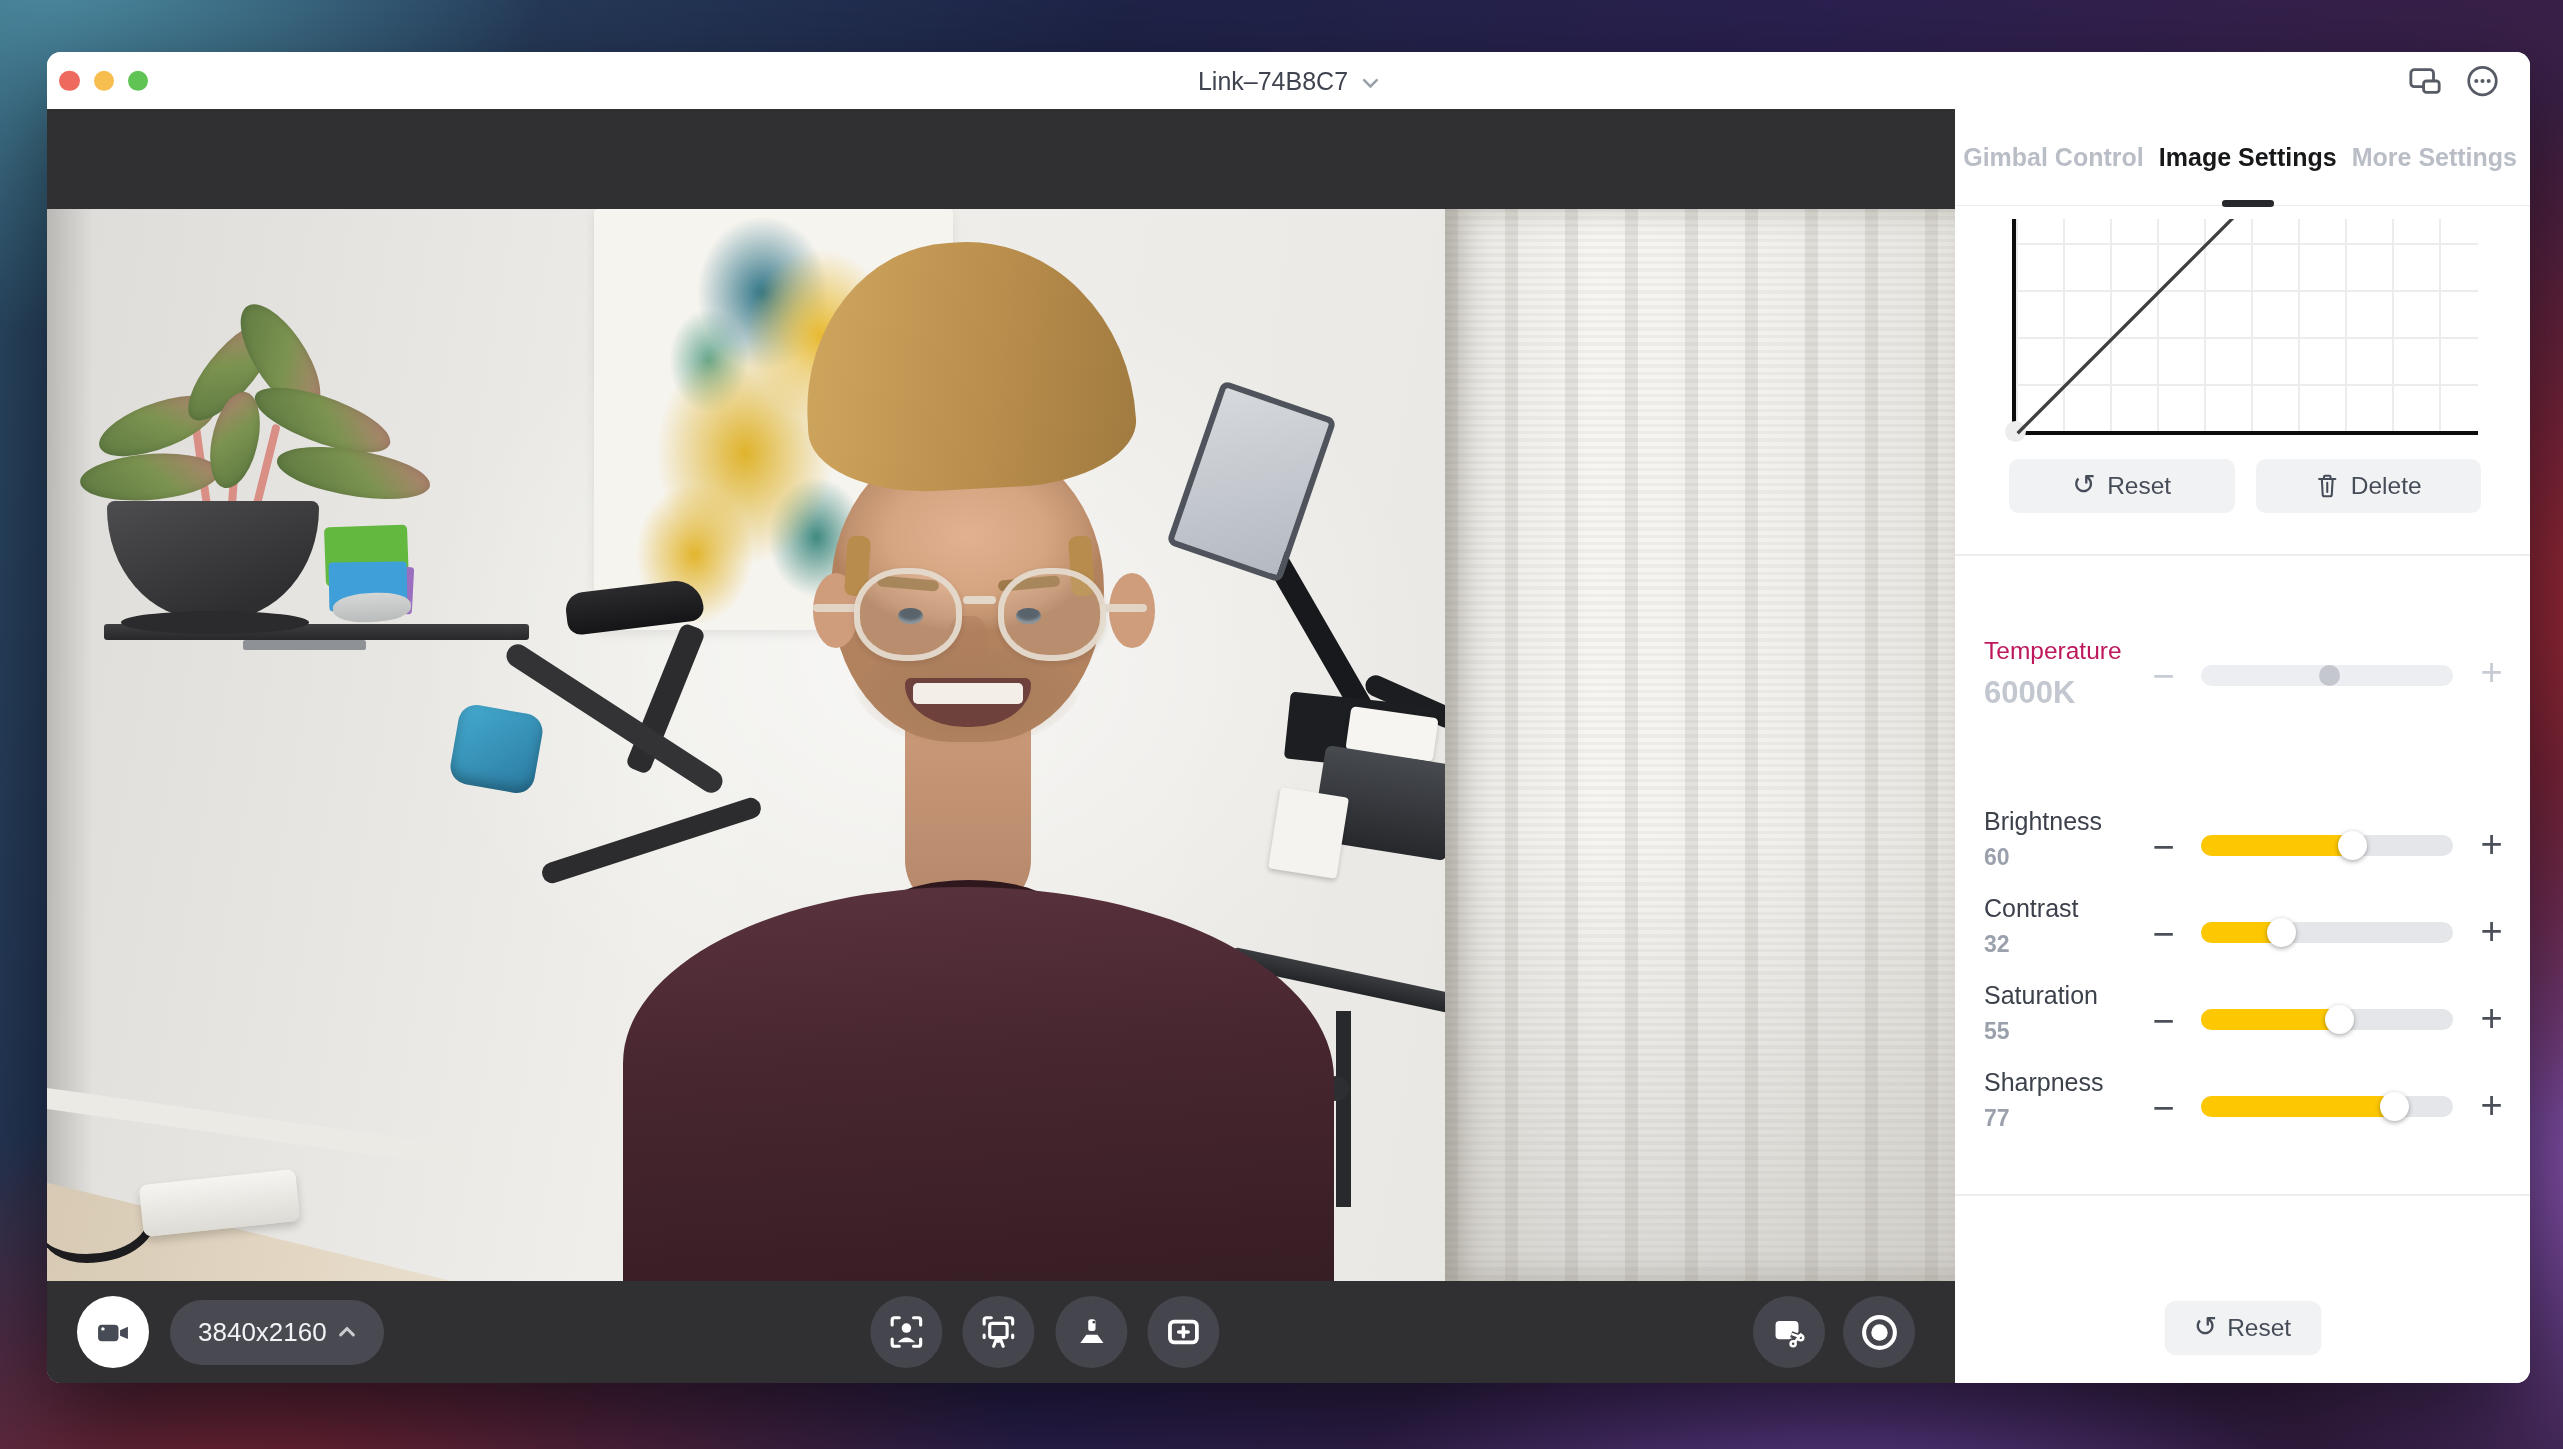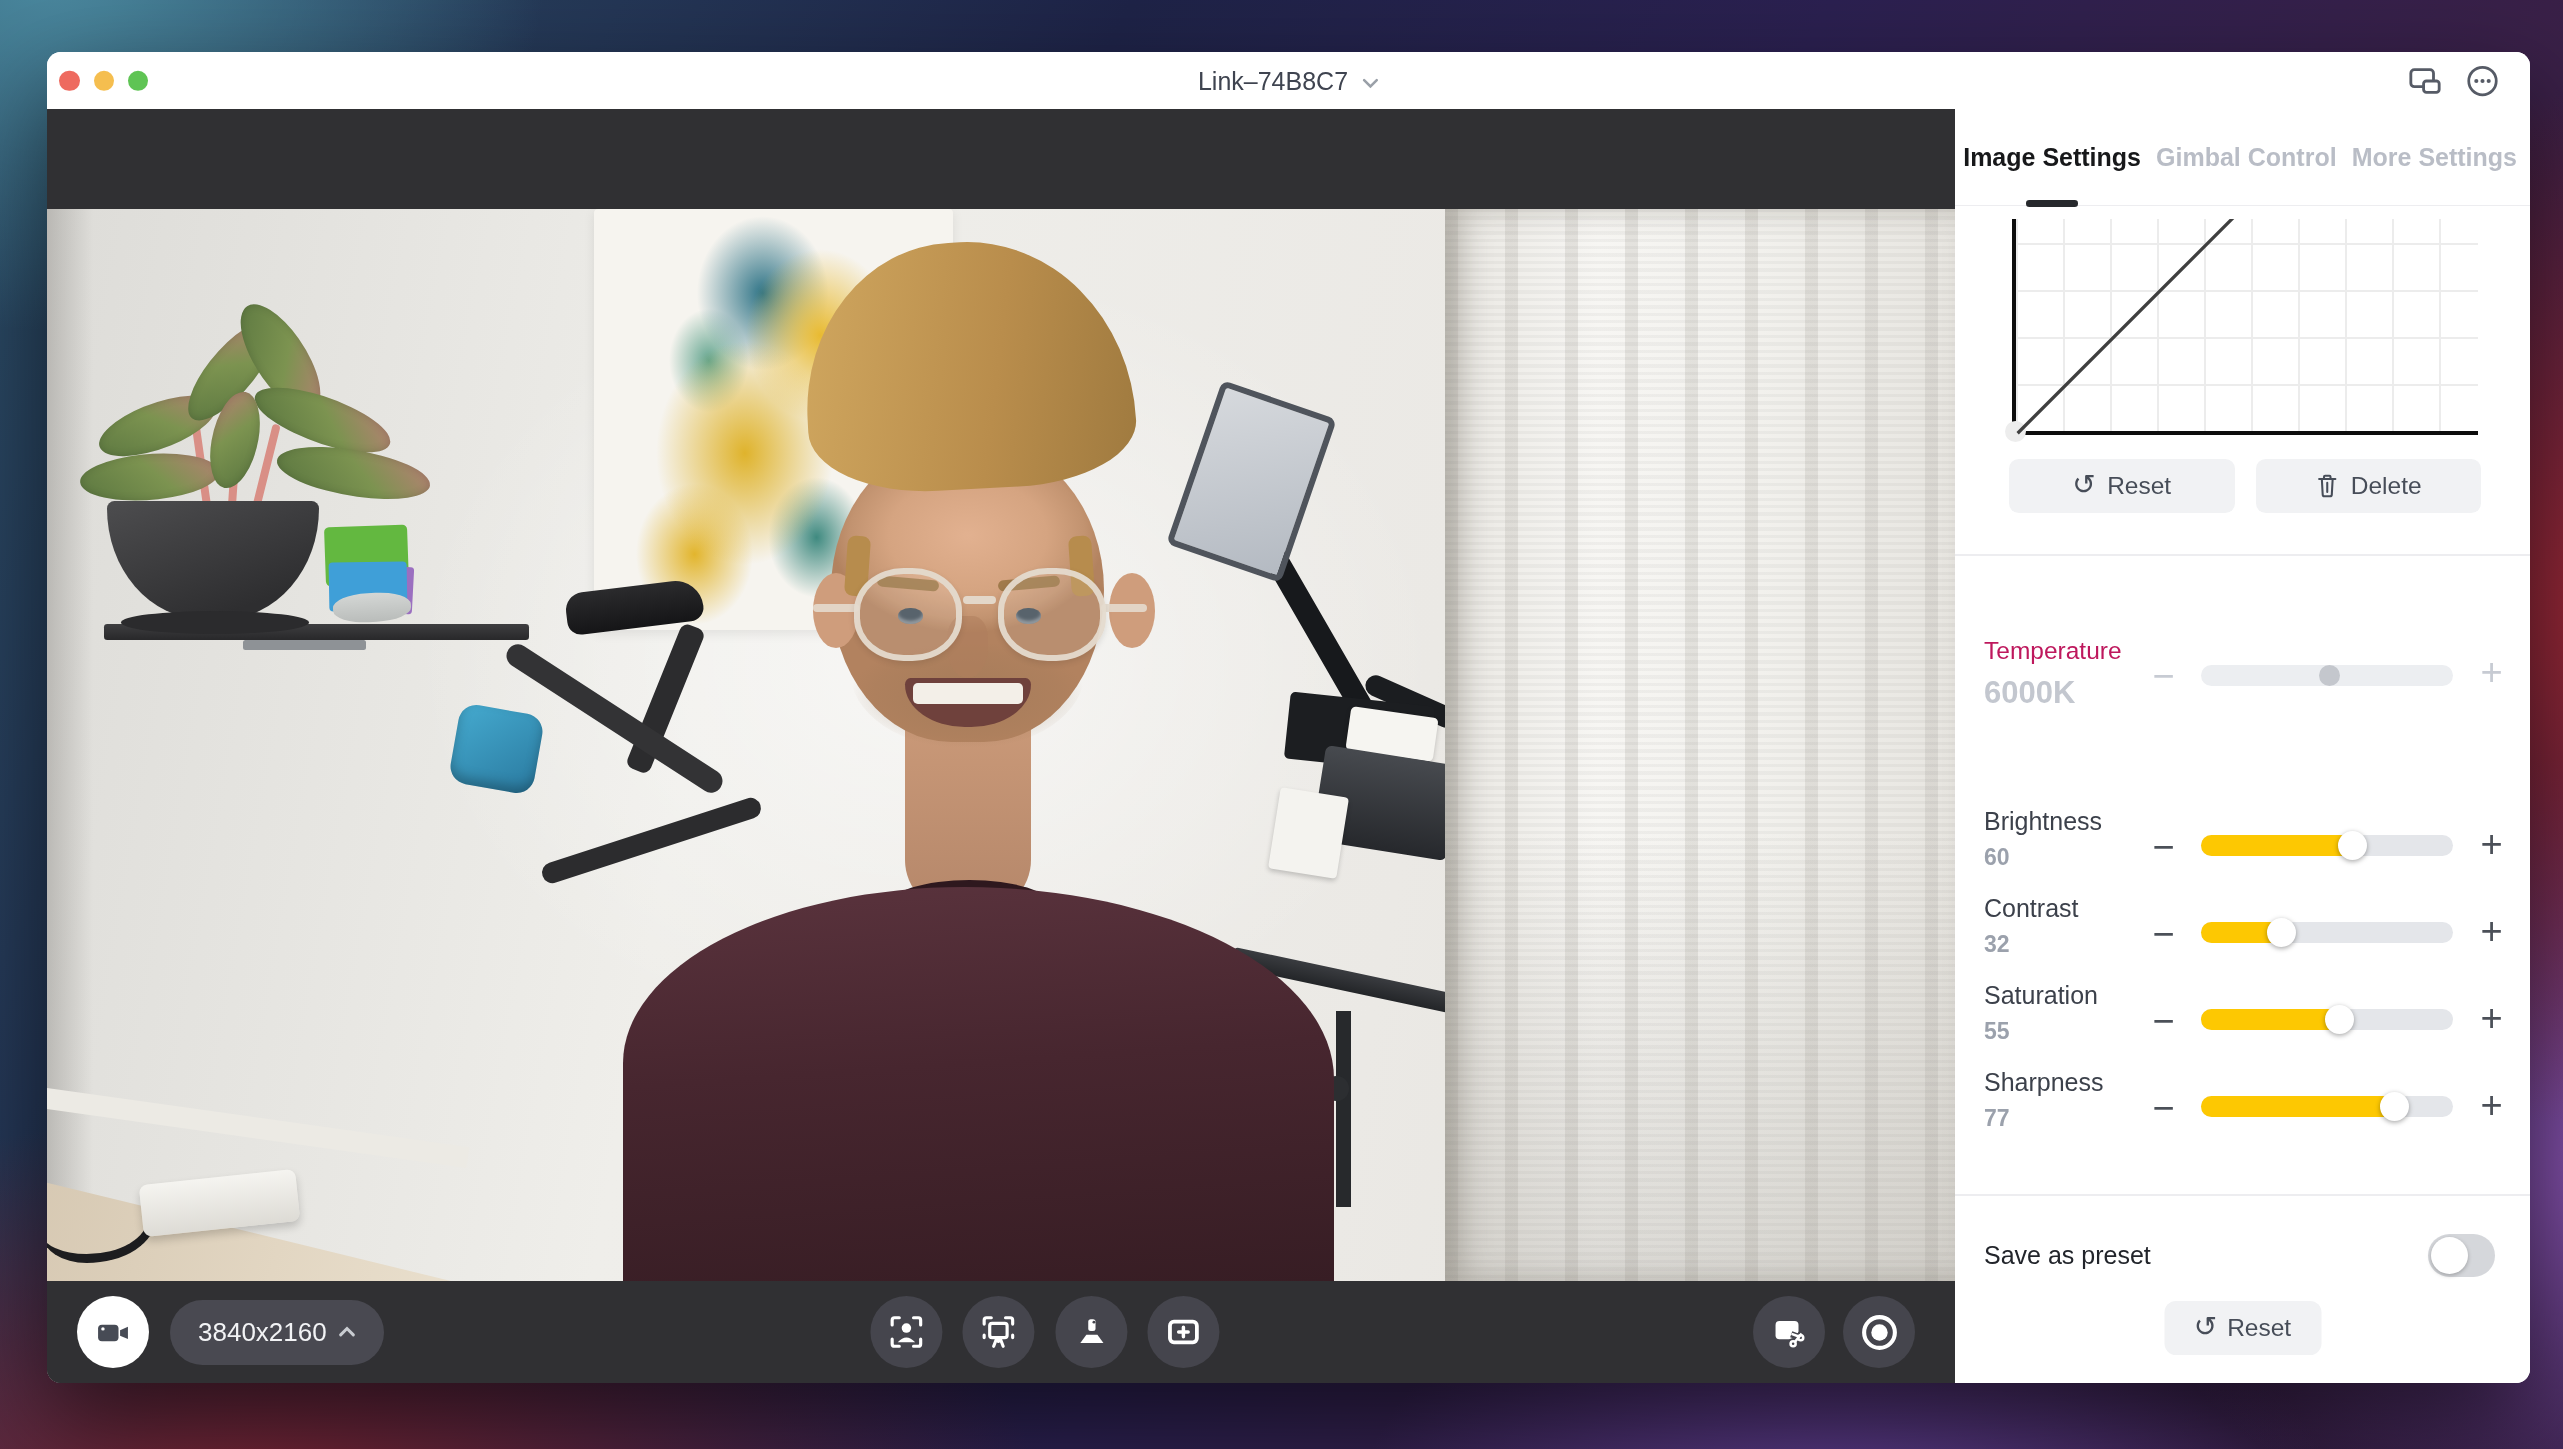--- a/index.html
+++ b/index.html
@@ -368,25 +368,25 @@
                 <circle cx="12" cy="12" r="9" fill="none" stroke="#ffffff" stroke-width="2.4"></circle>
                 <circle cx="12" cy="12" r="4.8" fill="#ffffff"></circle>
               </svg>
             </div>
           </div>
         </div>
       </div>
 
       <div class="panel">
         <div class="tabs">
+            <div class="tab">
+              <span>Gimbal Control</span>
+            </div>
             <div class="tab active">
               <span>Image Settings</span>
-            </div>
-            <div class="tab">
-              <span>Gimbal Control</span>
             </div>
             <div class="tab">
               <span>More Settings</span>
             </div>
           </div>
 
         <div class="panel-body">
 
           <div class="chart">
             <div class="chart-origin"></div>
@@ -459,26 +459,20 @@
     <div class="track">
       <div class="fill" style="width: 77%;"></div>
       <div class="knob2" style="left: calc(77% - 14.7px);"></div>
     </div>
     <span class="srow-plus">+</span>
   </div>
             </div>
 
           <div class="divider" style="top:988px;"></div>
 
-          <div class="toggle-row" style="top:1023px;">
-            <span class="toggle-label">Save as preset</span>
-            <div class="toggle">
-                <div class="knob"></div>
-              </div>
-          </div>
 
           <button class="reset-bottom">
             <span class="reset-glyph">↺</span>
             <span>Reset</span>
           </button>
         </div>
       </div>
     </div>
   </div>
 </div>

